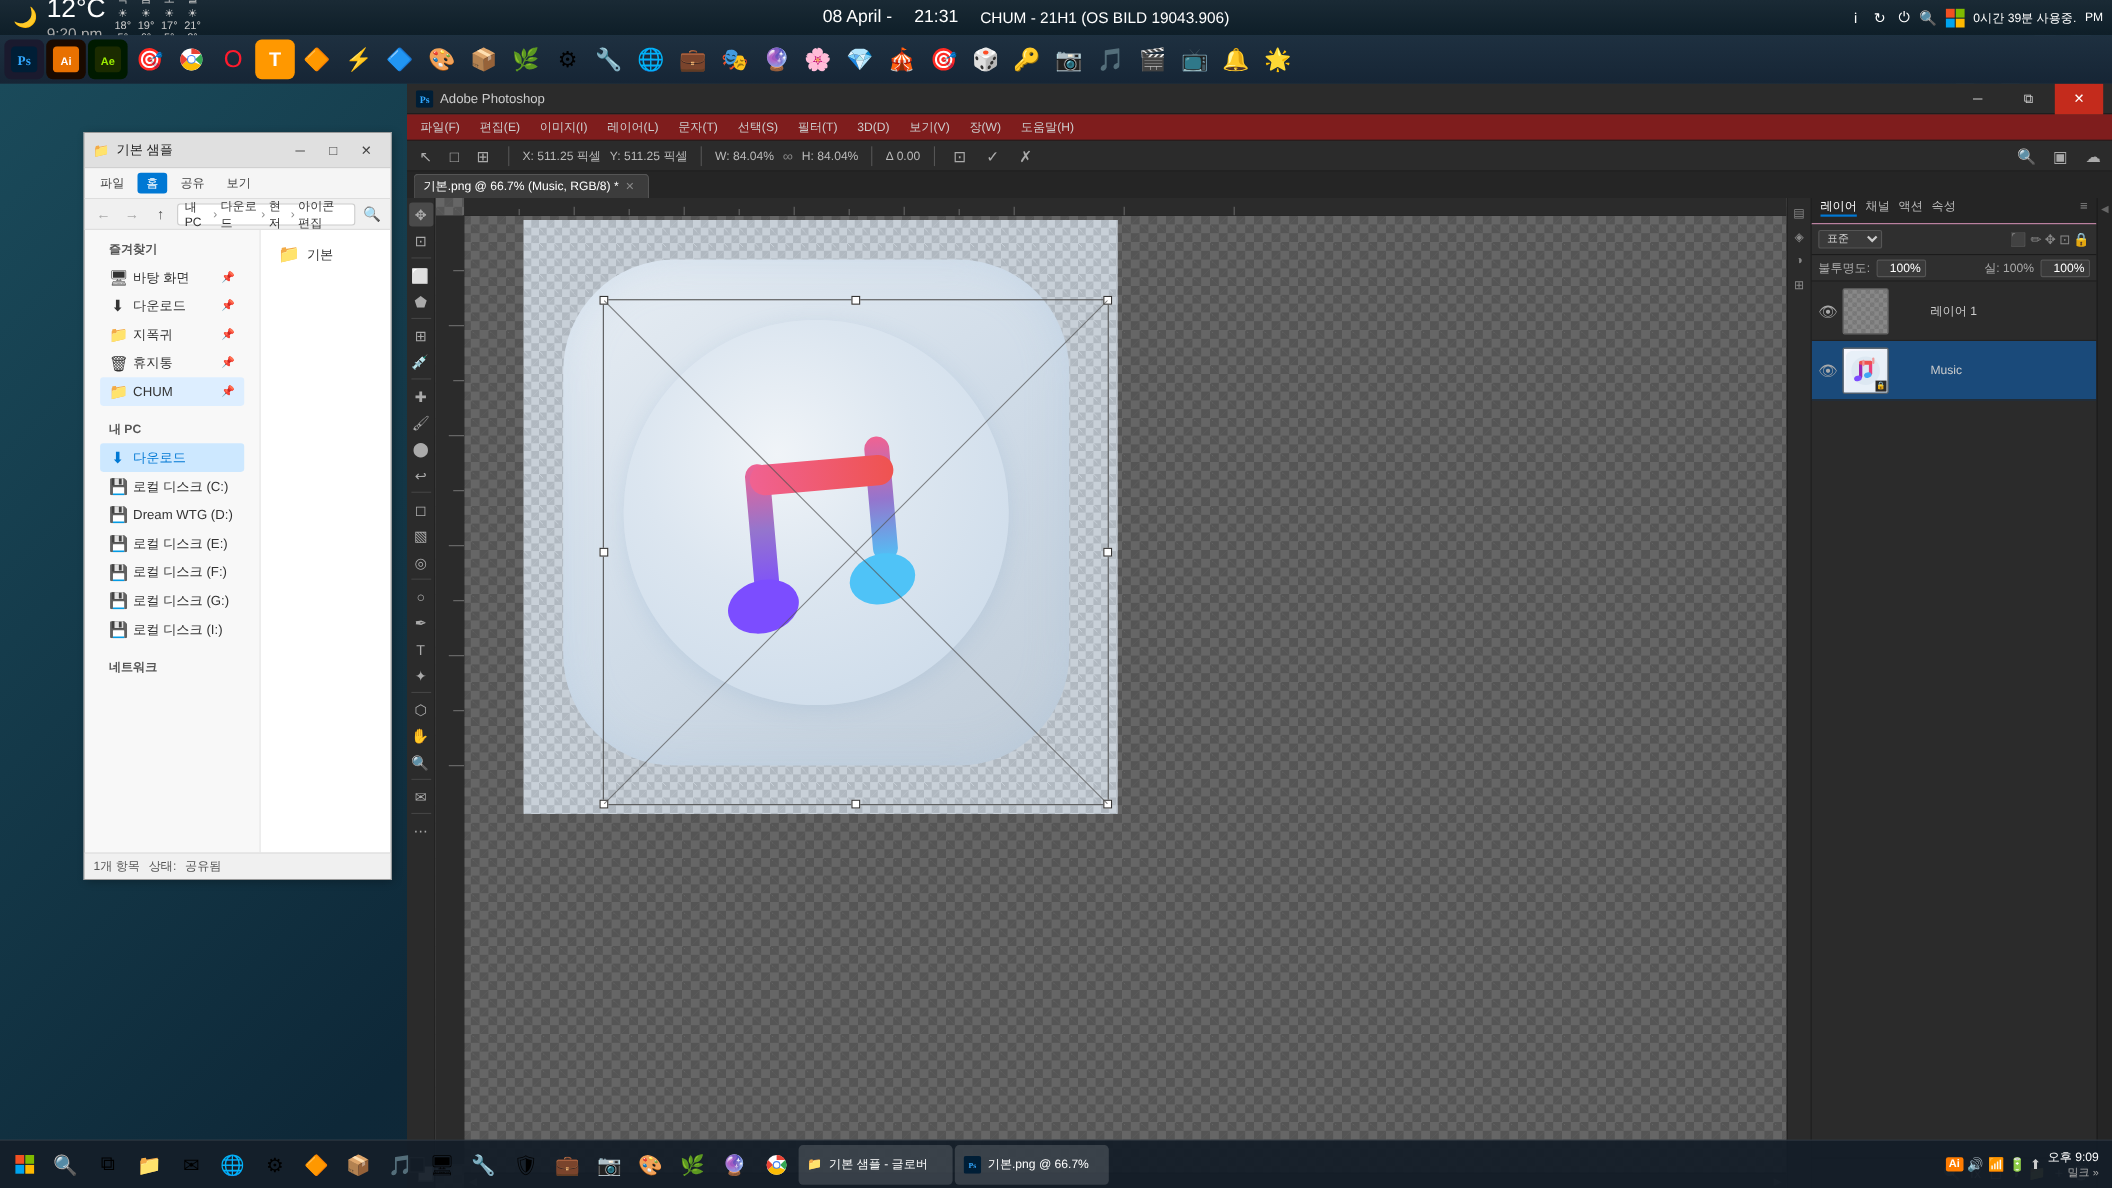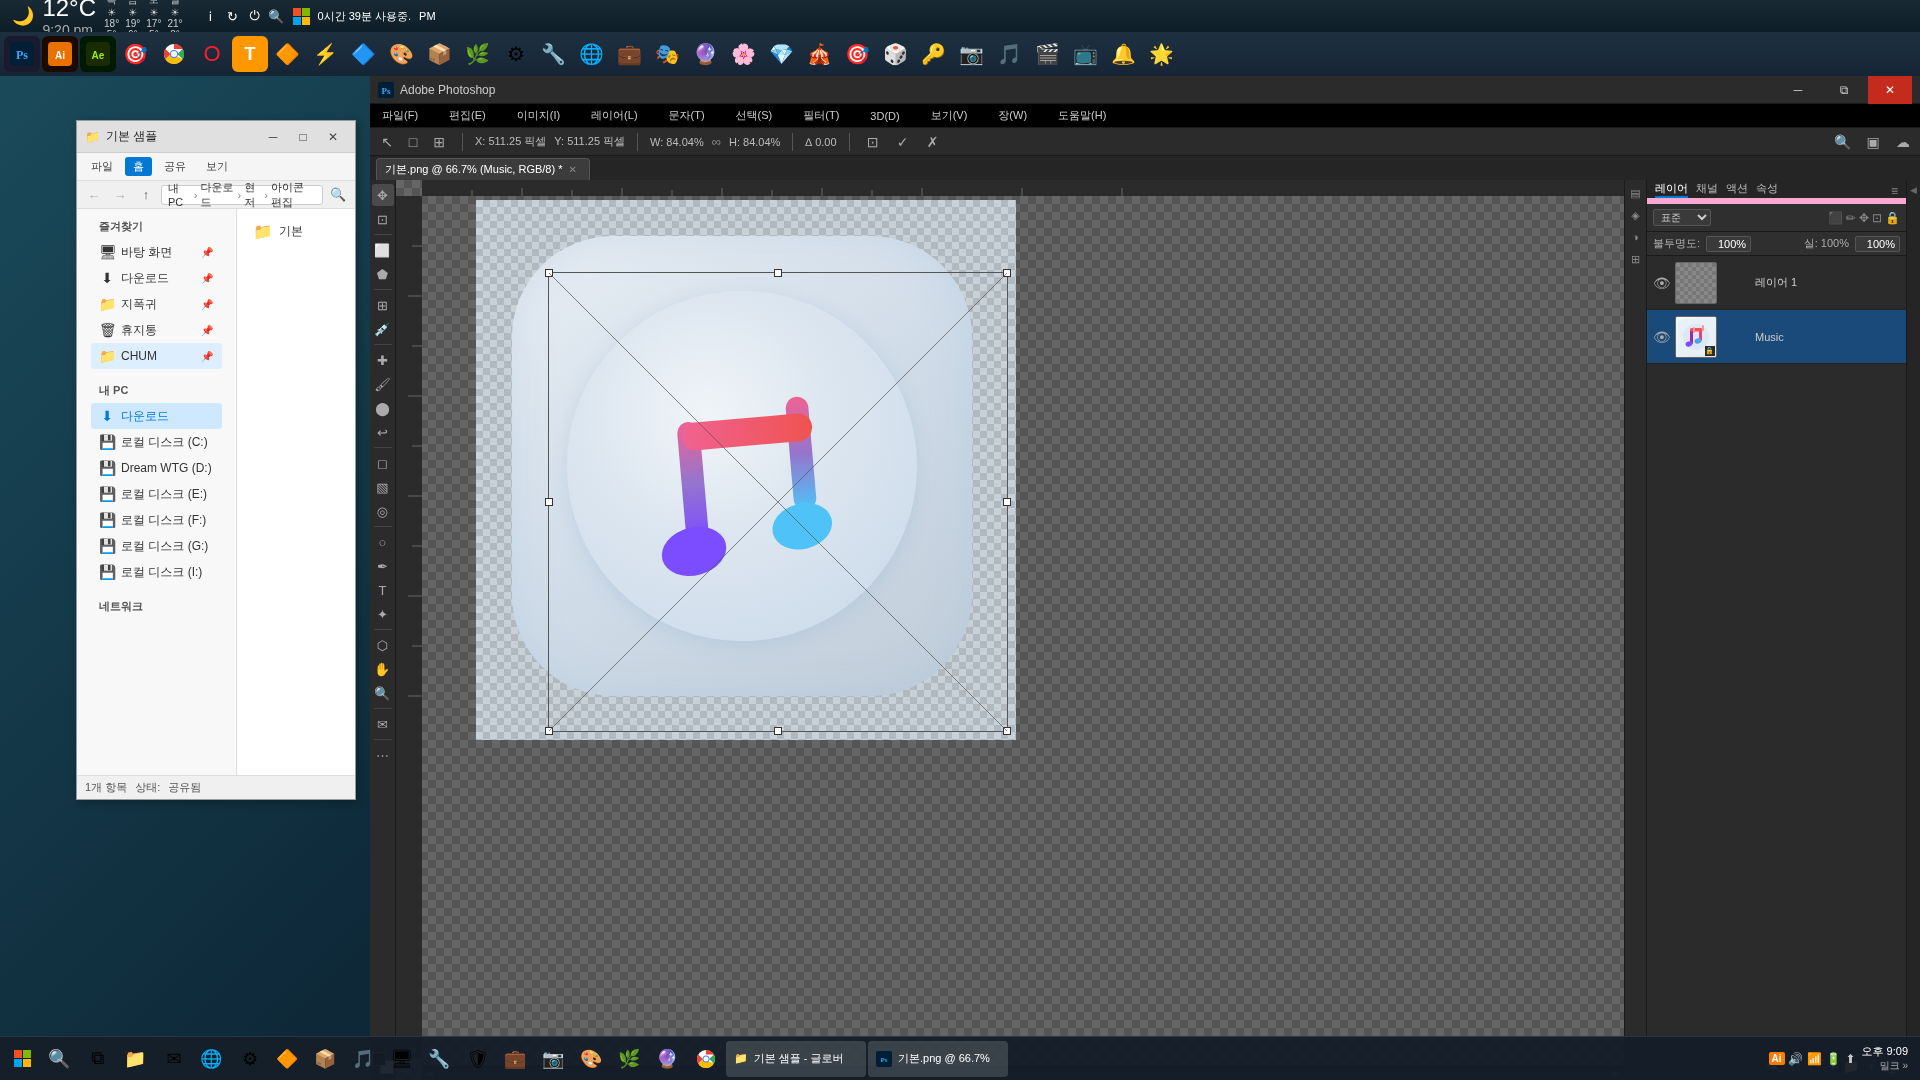--- a/index.html
+++ b/index.html
@@ -183,25 +183,25 @@
       cursor: pointer;
     }
 
     .ps-win-btn:last-child {
       background: #c42b1c;
       color: #fff;
     }
 
     .ps-menubar {
       height: 24px;
-      background: #000000;
+      background: #7f1d1d;
       display: flex;
       align-items: center;
       padding: 0 4px;
-      gap: 15px;
+      gap: 2px;
       border-bottom: 1px solid #1a1a1a;
     }
 
     .ps-menu-item {
       color: #ccc;
       font-size: 11px;
       padding: 2px 8px;
       cursor: pointer;
       border-radius: 3px;
     }
@@ -404,24 +404,24 @@
       background: #2b2b2b;
       border-left: 1px solid #1a1a1a;
       display: flex;
       flex-direction: column;
     }
 
     .panel-header {
       height: 24px;
       background: #252525;
       display: flex;
-      align-items: flex-end;
+      align-items: flex-start;
       padding: 0 8px;
       justify-content: space-between;
-      border-bottom: 6px solid #f9a8d4;
+      border-bottom: 1px solid #f9a8d4;
     }
 
     .panel-tabs {
       display: flex;
       gap: 8px;
       font-size: 11px;
       color: #bbb;
     }
 
     .panel-tab.active {
@@ -987,20 +987,25 @@
       </div>
       <div class="forecast-item">
         <div>일</div>
           <div>☀</div>
           <div>21°</div>
           <div>8°</div>
       </div>
     </div>
   </div>
 
+  <div class="center-info">
+    <span class="date-time">08 April -</span>
+    <span class="date-time">21:31</span>
+    <span class="window-title-bar">CHUM - 21H1 (OS BILD 19043.906)</span>
+  </div>
 
   <div class="right-section">
     <div class="sys-icons">
       <span class="sys-icon">ℹ</span>
       <span class="sys-icon">↻</span>
       <span class="sys-icon">⏻</span>
       <span class="sys-icon">🔍</span>
     </div>
     <div class="windows-logo">
       <div style="display:grid;grid-template-columns:1fr 1fr;gap:1px;">

